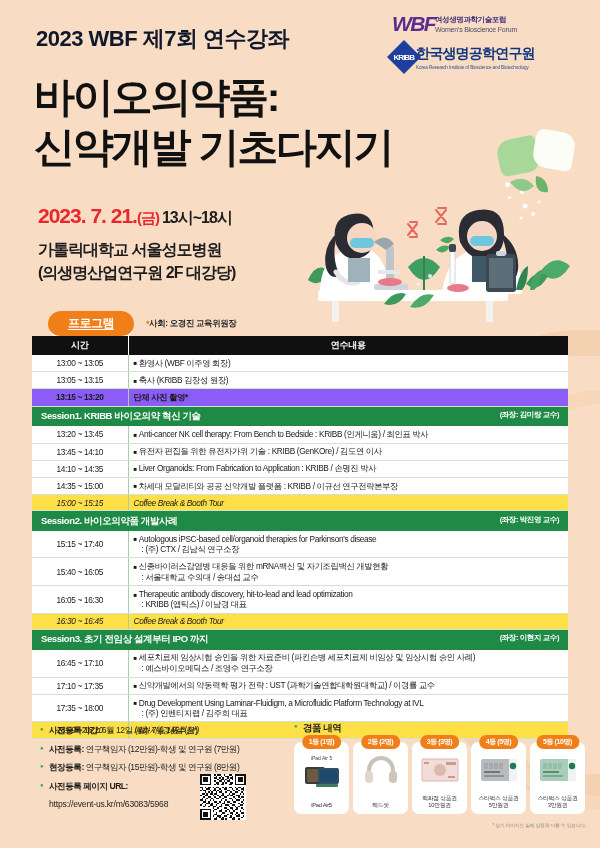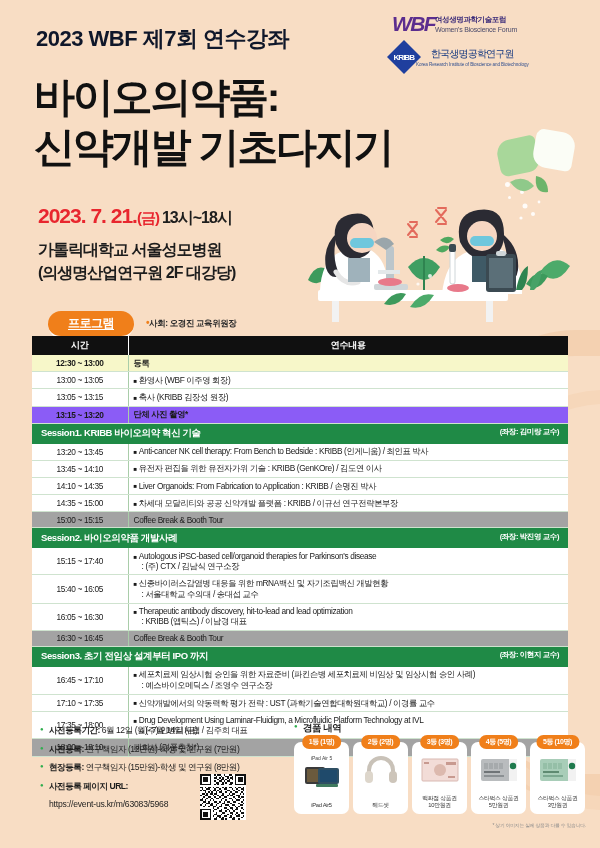--- a/index.html
+++ b/index.html
@@ -63,21 +63,21 @@
   .logo-text-ko { font-size: 7.5px; font-weight: 700; color: #3c2c7a; letter-spacing: -.4px; white-space: nowrap;}
   .logo-text-en { font-size: 7px; color: #4a4a6a; letter-spacing: -.2px; white-space: nowrap; margin-top: 1px;}
   .kribb-dia {
     width: 24px; height: 24px; background: #1f3f9e;
     transform: rotate(45deg); position: relative; flex: none;
     display: flex; align-items: center; justify-content: center;
   }
   .kribb-dia span {
     transform: rotate(-45deg); color: #fff; font-size: 8px; font-weight: 800; letter-spacing: -1px;
   }
-  .kribb-ko { font-size: 10px; font-weight: 400; color: #10357f; letter-spacing: -.8px; white-space: nowrap; text-align: center; }
+  .kribb-ko { font-size: 14px; font-weight: 700; color: #10357f; letter-spacing: -.8px; white-space: nowrap; text-align: center; }
   .kribb-en { font-size: 4.6px; color: #33508f; letter-spacing: -.1px; white-space: nowrap; margin-top: 1.5px;}
 
   
   .pill-green {
     position: absolute; left: 498px; top: 138px;
     width: 40px; height: 36px; background: #a8d79a;
     border-radius: 14px 6px 12px 8px; transform: rotate(-12deg);
   }
   .pill-white {
     position: absolute; left: 534px; top: 131px;
@@ -133,21 +133,21 @@
   table.program th.th-time { border-right: 1px solid #fff; }
   table.program td {
     border-bottom: .7px solid #cfe3cf;
     padding: 2.6px 5px;
     vertical-align: middle;
   }
   td.time { text-align: center; border-right: .8px solid #a9cda9; white-space: nowrap; }
   td.desc { text-align: left; }
   tr.hl td { background: #f7f7c9; font-weight: 700; }
   tr.hl2 td { background: #8b5cf6; font-weight: 700; }
-  tr.coffee td { background: #a3a3a3; }
+  tr.coffee td { background: #fde047; font-style: italic; }
   tr.session td {
     background: #1f8a46; color: #fff; font-weight: 700;
     font-size: 9.5px; padding: 3.4px 9px; border-bottom: none;
     letter-spacing: -.4px;
   }
   tr.session .chair { float: right; font-size: 7.5px; font-weight: 700; letter-spacing: -.4px;}
   .sq { color: #1a1a1a; font-size: 6px; vertical-align: middle; margin-right: 2px; }
   .l2 { display:block; }
   table.program tr.body td { background: #ffffff; }
 
@@ -319,24 +319,20 @@
         <col class="c-time">
         <col>
       </colgroup>
     <thead>
       <tr>
         <th class="th-time">시간</th>
         <th>연수내용</th>
       </tr>
     </thead>
     <tbody id="program-body">
-        <tr class="hl">
-          <td class="time">12:30 ~ 13:00</td>
-          <td class="desc"><span>등록</span></td>
-        </tr>
         <tr class="body">
           <td class="time">13:00 ~ 13:05</td>
           <td class="desc"><span class="sq">■</span><span>환영사 (WBF 이주영 회장)</span></td>
         </tr>
         <tr class="body">
           <td class="time">13:05 ~ 13:15</td>
           <td class="desc"><span class="sq">■</span><span>축사 (KRIBB 김장성 원장)</span></td>
         </tr>
         <tr class="hl2">
           <td class="time">13:15 ~ 13:20</td>

